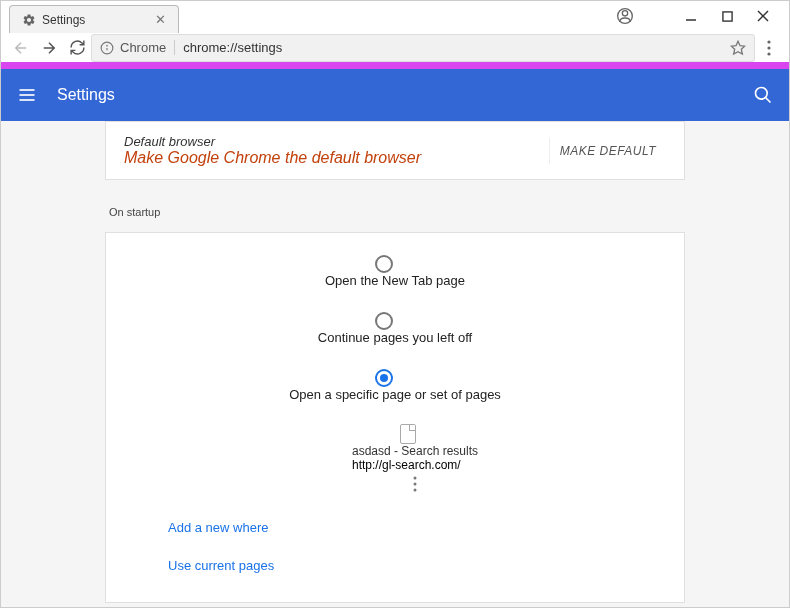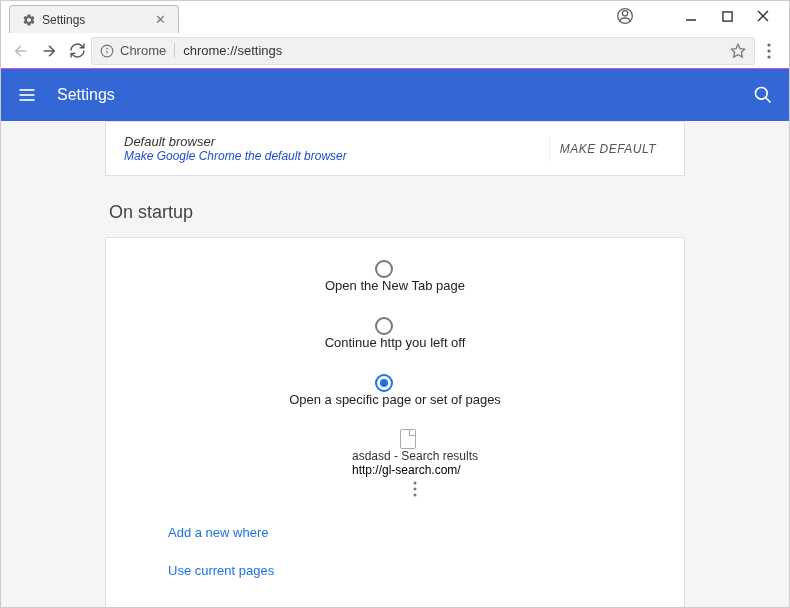--- a/index.html
+++ b/index.html
@@ -10,21 +10,21 @@
     .window-titlebar .win-btn { width: 36px; height: 28px; display: flex; align-items: center; justify-content: center; cursor: pointer; }
     .window-titlebar .avatar-icon { margin-right: 40px; color: #666; }
     
     
     .tab-strip { height: 30px; display: flex; align-items: flex-end; padding-left: 8px; background: transparent; position: relative; top: -28px; }
     .tab { display: flex; align-items: center; background: #f2f2f2; border: 1px solid #bbb; border-bottom: none; border-radius: 4px 4px 0 0; padding: 4px 12px; height: 28px; width: 170px; font-size: 12px; color: #333; position: relative; }
     .tab .tab-icon { margin-right: 6px; }
     .tab .tab-close { margin-left: auto; color: #777; cursor: pointer; font-size: 13px; }
     
     
-    .toolbar { height: 36px; display: flex; align-items: center; padding: 0 6px; border-bottom: 1px solid #d946ef; gap: 0; margin-top: -28px; }
+    .toolbar { height: 36px; display: flex; align-items: center; padding: 0 6px; border-bottom: 7px solid #d946ef; gap: 0; margin-top: -28px; }
     .nav-btn { width: 28px; height: 28px; display: flex; align-items: center; justify-content: center; color: #888; cursor: pointer; border-radius: 50%; }
     .nav-btn.enabled { color: #555; }
     .omnibox { flex: 1; display: flex; align-items: center; background: #f1f1f1; border: 1px solid #ddd; border-radius: 3px; height: 28px; padding: 0 8px; font-size: 13px; }
     .omnibox .secure-icon { margin-right: 6px; color: #777; }
     .omnibox .protocol-label { color: #555; margin-right: 8px; border-right: 1px solid #ccc; padding-right: 8px; }
     .omnibox .url-text { color: #333; }
     .omnibox .star-icon { margin-left: auto; color: #777; cursor: pointer; }
     .menu-dots { width: 28px; height: 28px; display: flex; align-items: center; justify-content: center; color: #666; cursor: pointer; }
     
     
@@ -34,25 +34,25 @@
     .search-icon-hdr { margin-left: auto; cursor: pointer; }
     
     
     .content-wrap { height: calc(608px - 30px - 36px - 52px); overflow-y: scroll; background: #f5f5f5; padding: 0 0 20px 0; position: relative; }
     .content-inner { width: 580px; margin: 0 auto; }
     
     
     .default-card { background: #fff; border: 1px solid #e0e0e0; display: flex; align-items: center; padding: 12px 18px; margin-bottom: 26px; font-style: italic; }
     .default-card .left { flex: 1; }
     .default-card .dc-title { font-size: 13px; color: #333; }
-    .default-card .dc-sub { font-size: 12px; color: #1d4ed8; }
+    .default-card .dc-sub { font-size: 16px; color: #c2410c; }
     .make-default-btn { font-size: 12px; color: #555; letter-spacing: 0.5px; padding: 6px 10px; border-left: 1px solid #eee; cursor: pointer; }
     
     
-    .section-title { font-size: 18px; color: #444; margin-bottom: 14px; padding-left: 4px; }
+    .section-title { font-size: 11px; color: #444; margin-bottom: 14px; padding-left: 4px; }
     .startup-card { background: #fff; border: 1px solid #e0e0e0; padding: 10px 0 20px 0; }
     .radio-row { display: flex; align-items: center; padding: 12px 20px; cursor: pointer; flex-direction: column; }
     .radio-outer { width: 18px; height: 18px; border: 2px solid #777; border-radius: 50%; margin-right: 22px; display: flex; align-items: center; justify-content: center; flex-shrink: 0; }
     .radio-outer.selected { border-color: #1a73e8; }
     .radio-inner { width: 8px; height: 8px; background: #1a73e8; border-radius: 50%; }
     .radio-label { font-size: 13px; color: #222; }
     
     .page-entry { display: flex; align-items: center; padding: 10px 20px 10px 60px; flex-direction: column; }
     .page-icon { width: 16px; height: 20px; border: 1px solid #aaa; border-radius: 2px; margin-right: 14px; flex-shrink: 0; background: #fff; position: relative; }
     .page-icon::after { content: ''; position: absolute; top: 0; right: 0; width: 5px; height: 5px; background: #fff; border-left: 1px solid #aaa; border-bottom: 1px solid #aaa; }
@@ -187,21 +187,21 @@
 
     <div class="section-title">On startup</div>
 
     <div class="startup-card">
       <div class="radio-row">
         <div class="radio-outer"></div>
         <span class="radio-label">Open the New Tab page</span>
       </div>
       <div class="radio-row">
         <div class="radio-outer"></div>
-        <span class="radio-label">Continue http you left off</span>
+        <span class="radio-label">Continue pages you left off</span>
       </div>
       <div class="radio-row">
         <div class="radio-outer selected">
             <div class="radio-inner"></div>
           </div>
         <span class="radio-label">Open a specific page or set of pages</span>
       </div>
 
       <div class="page-entry">
         <div class="page-icon"></div>

